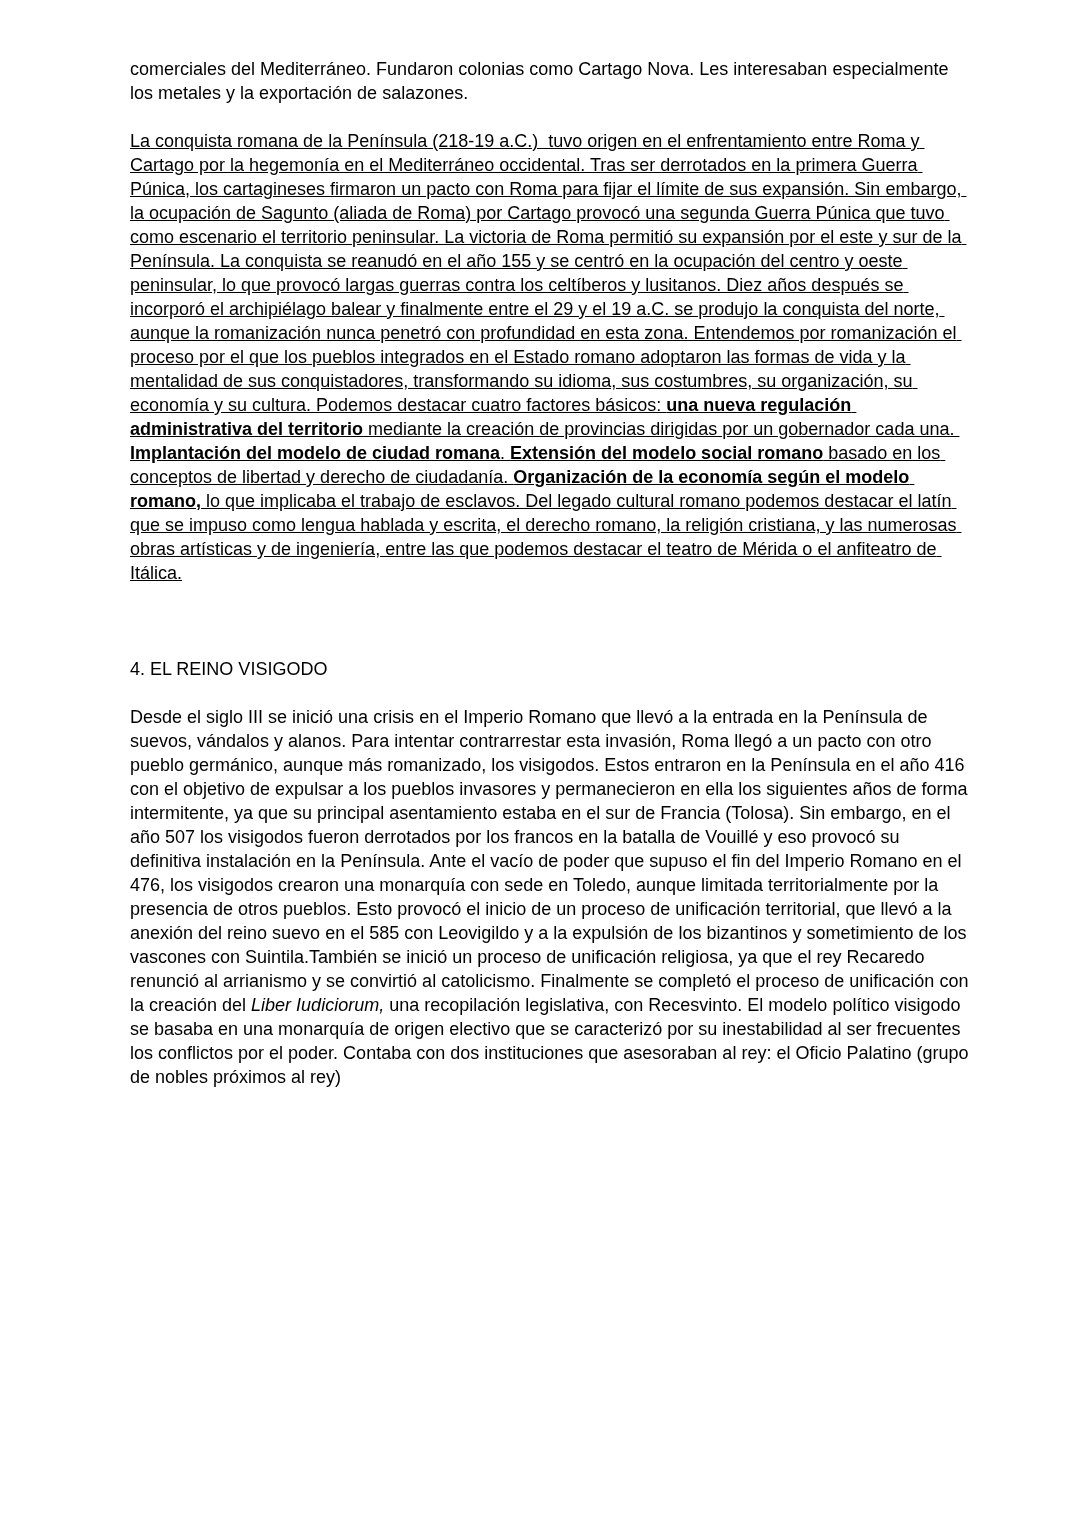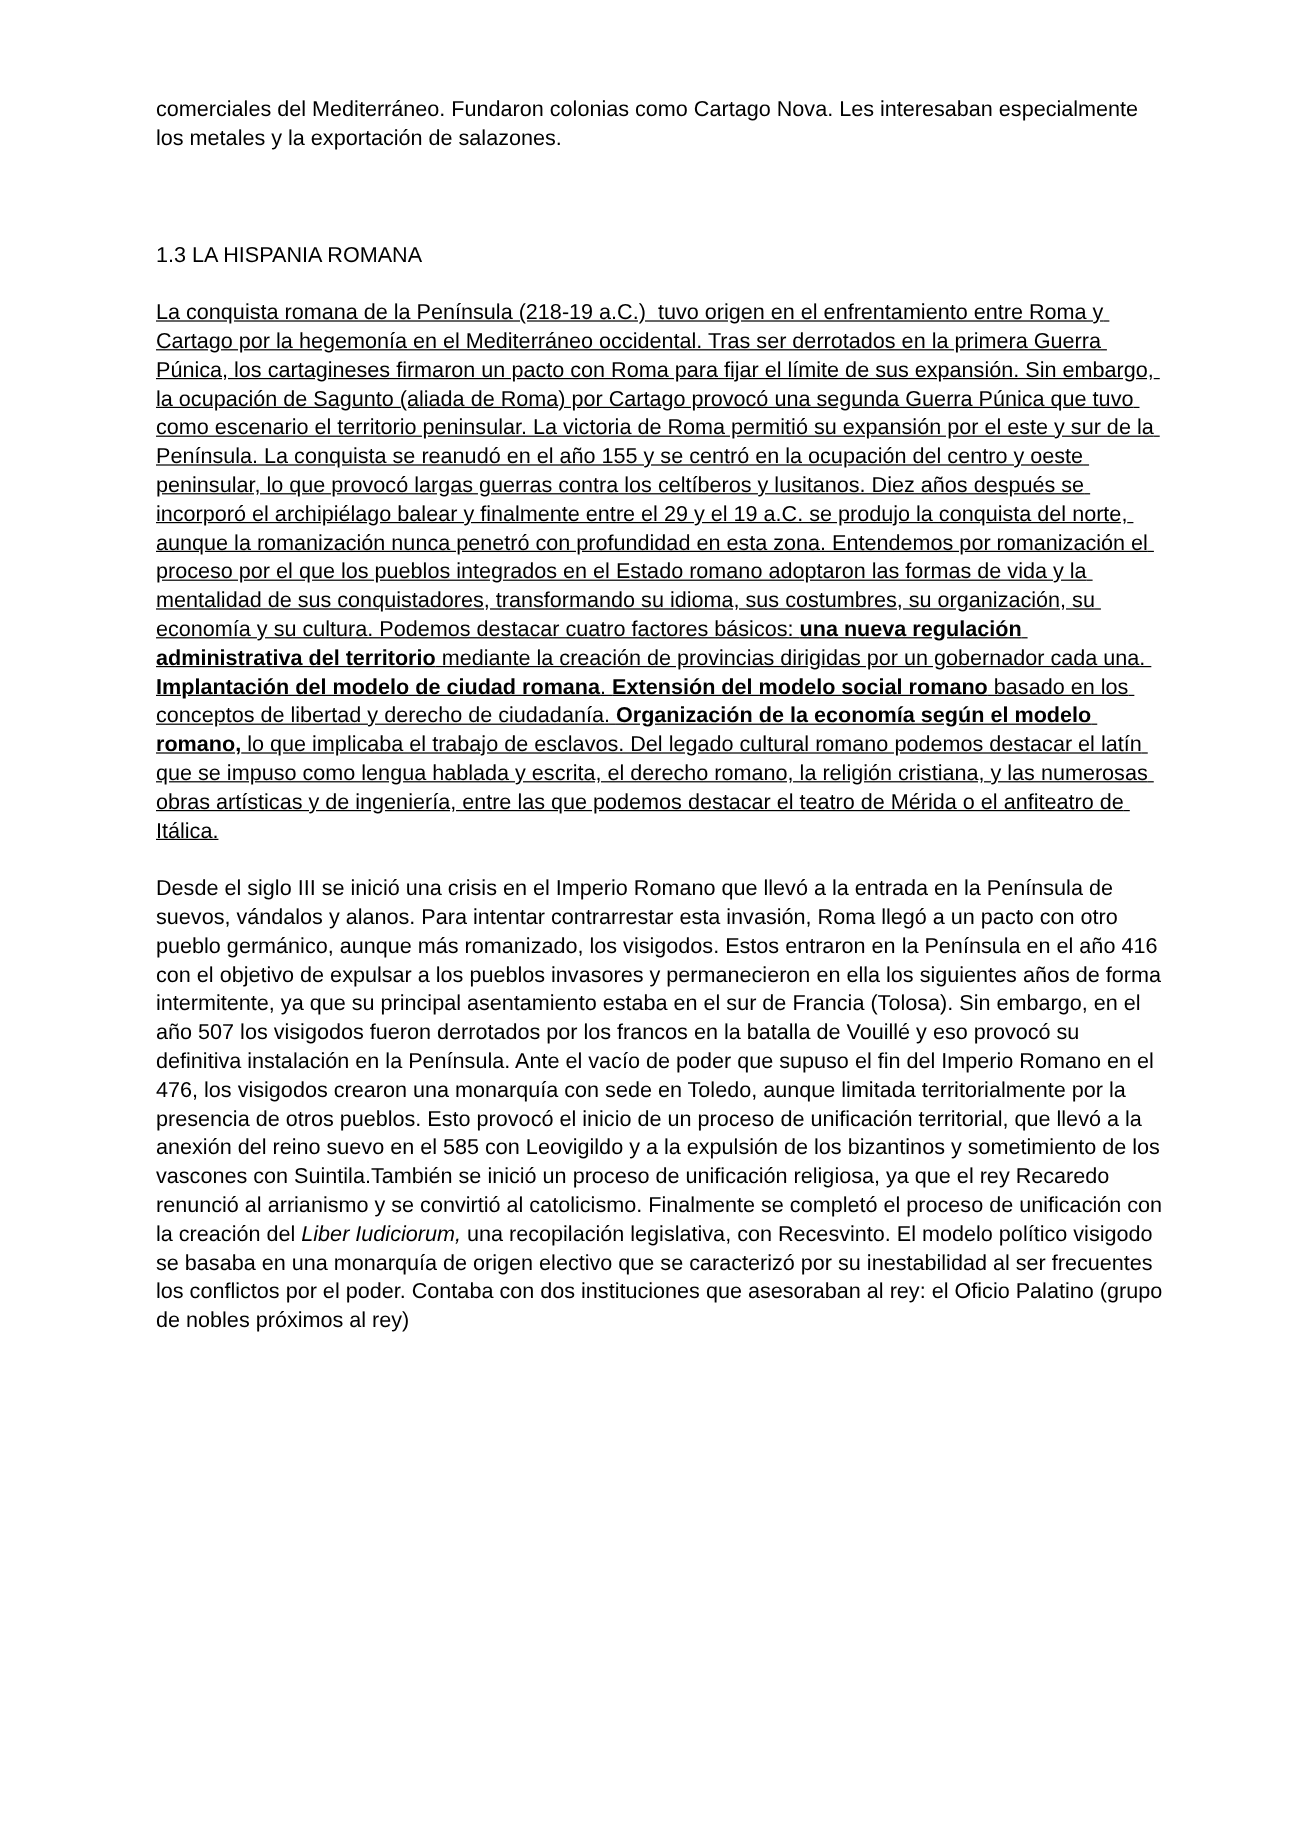--- a/index.html
+++ b/index.html
@@ -9,21 +9,21 @@
     height: 1525px;
     font-family: "Liberation Sans", sans-serif;
     color: #000000;
     overflow: hidden;
   }
   .page {
     position: relative;
     width: 1080px;
     height: 1525px;
     background: #ffffff;
-    padding: 79px 109px 0 130px;
+    padding: 57px 109px 0 130px;
   }
   .doc-block {
     width: 841px;
     font-size: 18px;
     line-height: 24px;
     font-weight: 400;
     white-space: pre-wrap;
     color: #000000;
   }
   .doc-heading-1 { margin-top: 73px; }
@@ -32,19 +32,19 @@
   .doc-para-3   { margin-top: 24px; }
   .doc-block b { font-weight: 700; }
   .doc-block i { font-style: italic; }
 </style>
 </head>
 <body>
 
 <div class="page">
   <p class="doc-block doc-para-1"><span>comerciales del Mediterráneo. Fundaron colonias como Cartago Nova. Les interesaban especialmente los metales y la exportación de salazones.</span></p>
 
-  <h2 class="doc-block doc-heading-1"><span>1.3 LA HISPANIA ROMANA</span></h2>
 
   <p class="doc-block doc-para-2"><span>La conquista romana de la Península (218-19 a.C.)  tuvo origen en el enfrentamiento entre Roma y Cartago por la hegemonía en el Mediterráneo occidental. Tras ser derrotados en la primera Guerra Púnica, los cartagineses firmaron un pacto con Roma para fijar el límite de sus expansión. Sin embargo, la ocupación de Sagunto (aliada de Roma) por Cartago provocó una segunda Guerra Púnica que tuvo como escenario el territorio peninsular. La victoria de Roma permitió su expansión por el este y sur de la Península. La conquista se reanudó en el año 155 y se centró en la ocupación del centro y oeste peninsular, lo que provocó largas guerras contra los celtíberos y lusitanos. Diez años después se incorporó el archipiélago balear y finalmente entre el 29 y el 19 a.C. se produjo la conquista del norte, aunque la romanización nunca penetró con profundidad en esta zona. Entendemos por romanización el proceso por el que los pueblos integrados en el Estado romano adoptaron las formas de vida y la mentalidad de sus conquistadores, transformando su idioma, sus costumbres, su organización, su economía y su cultura. Podemos destacar cuatro factores básicos: </span><b>una nueva regulación administrativa del territorio</b><span> mediante la creación de provincias dirigidas por un gobernador cada una. </span><b>Implantación del modelo de ciudad romana</b><span>. </span><b>Extensión del modelo social romano</b><span> basado en los conceptos de libertad y derecho de ciudadanía. </span><b>Organización de la economía según el modelo romano,</b><span> lo que implicaba el trabajo de esclavos. Del legado cultural romano podemos destacar el latín que se impuso como lengua hablada y escrita, el derecho romano, la religión cristiana, y las numerosas obras artísticas y de ingeniería, entre las que podemos destacar el teatro de Mérida o el anfiteatro de Itálica.</span></p>
 
+  <h2 class="doc-block doc-heading-2"><span>4. EL REINO VISIGODO</span></h2>
 
   <p class="doc-block doc-para-3"><span>Desde el siglo III se inició una crisis en el Imperio Romano que llevó a la entrada en la Península de suevos, vándalos y alanos. Para intentar contrarrestar esta invasión, Roma llegó a un pacto con otro pueblo germánico, aunque más romanizado, los visigodos. Estos entraron en la Península en el año 416 con el objetivo de expulsar a los pueblos invasores y permanecieron en ella los siguientes años de forma intermitente, ya que su principal asentamiento estaba en el sur de Francia (Tolosa). Sin embargo, en el año 507 los visigodos fueron derrotados por los francos en la batalla de Vouillé y eso provocó su definitiva instalación en la Península. Ante el vacío de poder que supuso el fin del Imperio Romano en el 476, los visigodos crearon una monarquía con sede en Toledo, aunque limitada territorialmente por la presencia de otros pueblos. Esto provocó el inicio de un proceso de unificación territorial, que llevó a la anexión del reino suevo en el 585 con Leovigildo y a la expulsión de los bizantinos y sometimiento de los vascones con Suintila.También se inició un proceso de unificación religiosa, ya que el rey Recaredo renunció al arrianismo y se convirtió al catolicismo. Finalmente se completó el proceso de unificación con la creación del </span><i>Liber Iudiciorum,</i><span> una recopilación legislativa, con Recesvinto. El modelo político visigodo se basaba en una monarquía de origen electivo que se caracterizó por su inestabilidad al ser frecuentes los conflictos por el poder. Contaba con dos instituciones que asesoraban al rey: el Oficio Palatino (grupo de nobles próximos al rey)</span></p>
 </div>
 
 </body></html>

